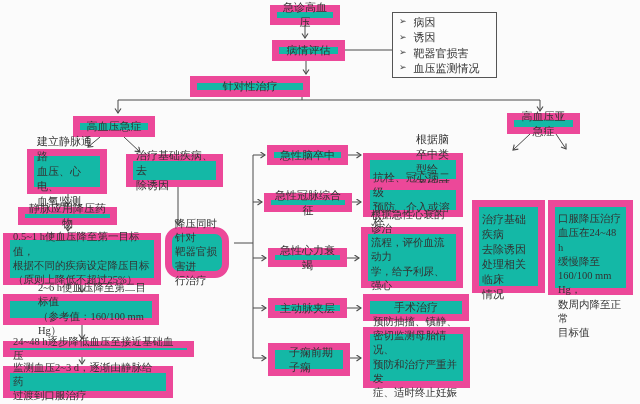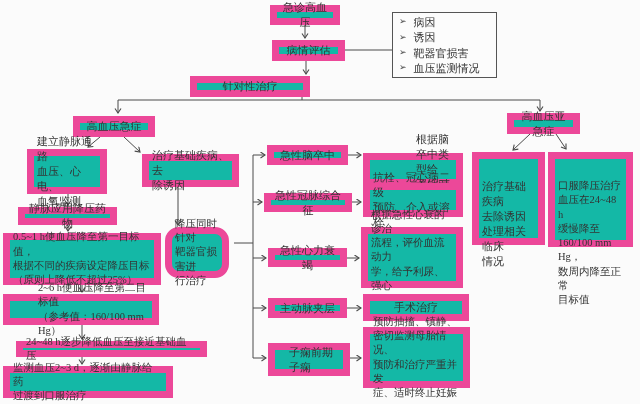--- a/index.html
+++ b/index.html
@@ -9,21 +9,21 @@
     color:#333;overflow:hidden;
   }
   svg.wires{position:absolute;left:0;top:0;width:640px;height:404px;}
   .node{
     position:absolute;box-sizing:border-box;border:7px solid #ec4899;
     background:#14b8a6;display:flex;align-items:center;justify-content:center;
     text-align:center;font-size:11px;line-height:1.36;white-space:pre-line;
     padding:1px 3px;
   }
   .node.al{justify-content:flex-start;text-align:left;}
-  .node.top{align-items:flex-start;padding-top:20px;}
+  .node.top{align-items:flex-start;padding-top:5px;margin-top:48px;}
   .node.sm{font-size:10.5px;}
   .bullets{
     position:absolute;box-sizing:border-box;border:1px solid #555;background:#fcfcfc;
     display:flex;flex-direction:column;justify-content:center;gap:1px;
     font-size:11px;padding:3px 6px;
   }
   .brow{display:flex;align-items:center;gap:7px;line-height:1.3;}
   .bullet{font-size:9px;color:#444;}
 </style>
 </head>
@@ -94,37 +94,37 @@
   <div class="node" style="left:190px;top:76px;width:120px;height:21px;">针对性治疗</div>
 
   <div class="node" style="left:73px;top:116px;width:82px;height:21px;">高血压急症</div>
 
   <div class="node" style="left:507px;top:113px;width:73px;height:21px;">高血压亚急症</div>
 
   <div class="node al" style="left:27px;top:149px;width:80px;height:45px;">建立静脉通路
 血压、心电、
 血氧监测</div>
 
-  <div class="node al" style="left:142px;top:154px;width:97px;height:33px;">治疗基础疾病、去
+  <div class="node al" style="left:126px;top:154px;width:97px;height:33px;">治疗基础疾病、去
 除诱因</div>
 
   <div class="node" style="left:18px;top:207px;width:99px;height:18px;">静脉应用降压药物</div>
 
   <div class="node al sm" style="left:3px;top:233px;width:158px;height:52px;">0.5~1 h使血压降至第一目标值，
 根据不同的疾病设定降压目标
 （原则上降低不超过25%）</div>
 
   <div class="node al sm" style="left:165px;top:227px;width:64px;height:51px;border-radius:14px;">降压同时针对
 靶器官损害进
 行治疗</div>
 
   <div class="node al sm" style="left:3px;top:294px;width:156px;height:31px;padding-left:28px;">2~6 h使血压降至第二目标值
 （参考值：160/100 mm Hg）</div>
 
-  <div class="node al sm" style="left:16px;top:341px;width:191px;height:15px;">24~48 h逐步降低血压至接近基础血压</div>
+  <div class="node al sm" style="left:3px;top:341px;width:191px;height:15px;">24~48 h逐步降低血压至接近基础血压</div>
 
   <div class="node al sm" style="left:3px;top:366px;width:170px;height:32px;">监测血压2~3 d，逐渐由静脉给药
 过渡到口服治疗</div>
 
   <div class="node" style="left:267px;top:145px;width:81px;height:20px;">急性脑卒中</div>
 
   <div class="node" style="left:264px;top:193px;width:88px;height:19px;">急性冠脉综合征</div>
 
   <div class="node" style="left:268px;top:248px;width:79px;height:19px;">急性心力衰竭</div>
 

